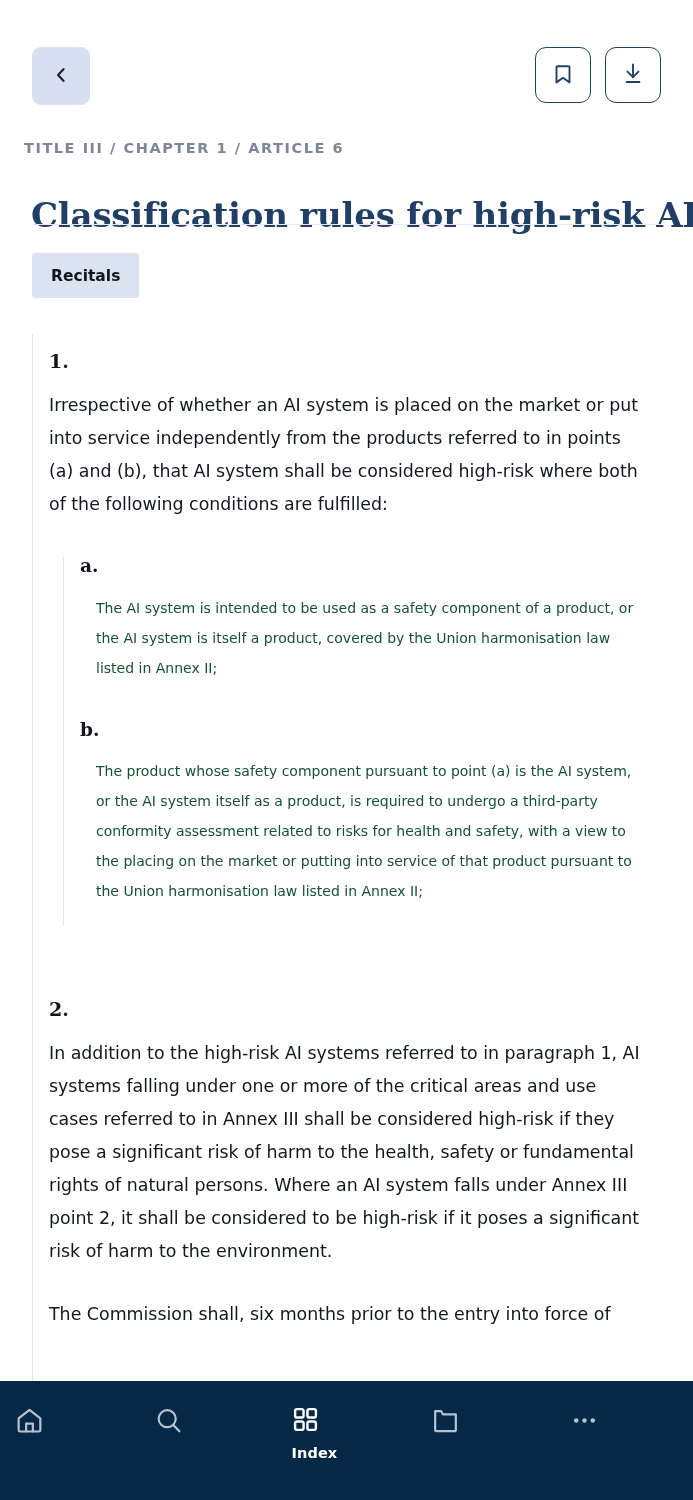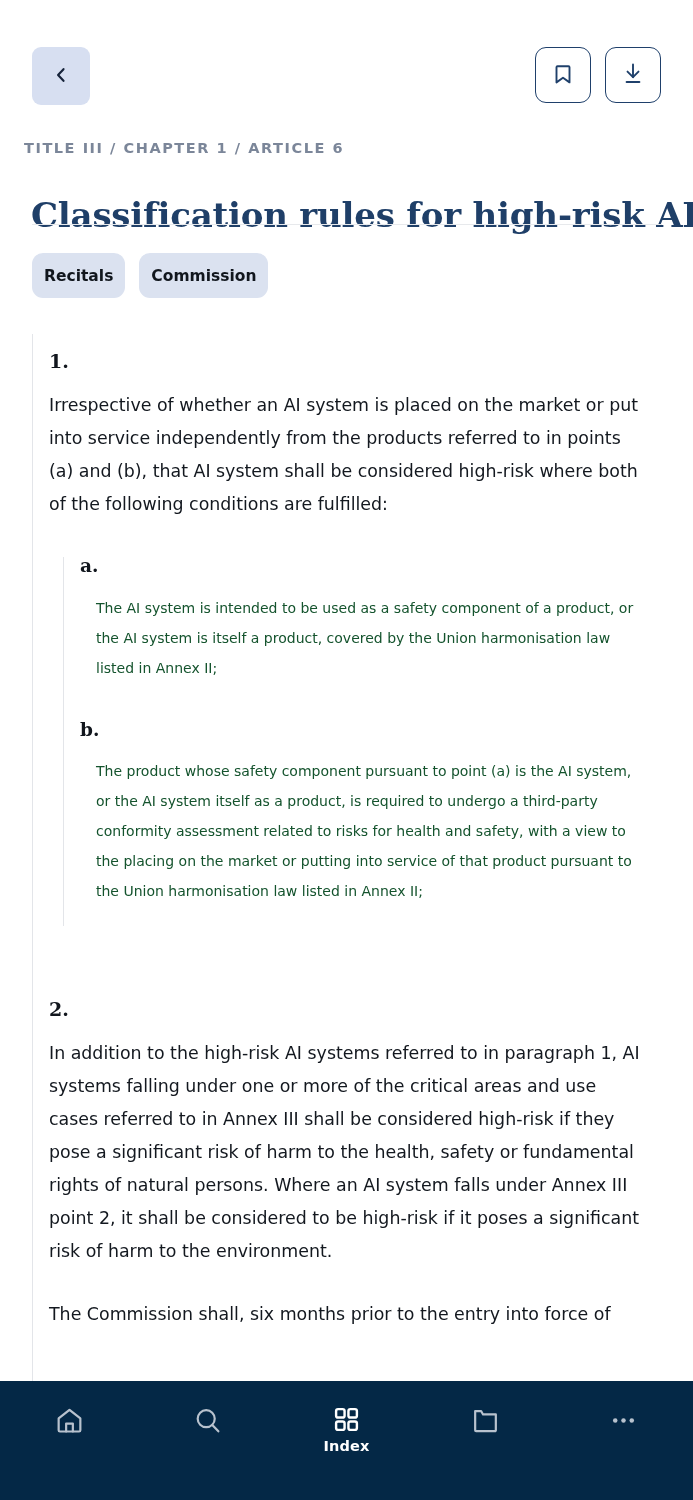--- a/index.html
+++ b/index.html
@@ -92,23 +92,23 @@
   .tabs {
     position: absolute;
     left: 32px;
     top: 253px;
     display: flex;
     gap: 14px;
   }
   .tab {
     background: #dbe2f0;
     border: none;
-    border-radius: 11px;
+    border-radius: 3px;
     height: 45px;
-    padding: 0 12px;
+    padding: 0 19px;
     font-family: "DejaVu Sans", "Liberation Sans", sans-serif;
     font-size: 15.5px;
     font-weight: 600;
     color: #11161d;
     cursor: pointer;
     display: flex;
     align-items: center;
   }
 
   
@@ -182,23 +182,23 @@
     background: #042846;
     display: flex;
     align-items: flex-start;
     justify-content: space-around;
     padding-top: 24px;
     box-sizing: border-box;
   }
   .nav-item {
     display: flex;
     flex-direction: column;
-    align-items: center;
     width: 110px;
     cursor: pointer;
+    gap: 7px;
   }
   .nav-label {
     font-size: 14.5px;
     font-weight: 700;
     color: #ffffff;
     letter-spacing: 0.1px;
   }
 </style>
 </head>
 <body>
@@ -231,21 +231,20 @@
     </button>
   </div>
 </div>
 
 <div class="breadcrumb">TITLE III / CHAPTER 1 / ARTICLE 6</div>
 <h1 class="page-title">Classification rules for high-risk AI systems</h1>
 <div class="divider"></div>
 
 <div class="tabs">
   <button class="tab">Recitals</button>
-  <button class="tab">Commission</button>
 </div>
 
 <div class="article">
 
   <div class="para-block">
     <div class="para-num">1.</div>
     <p class="para-text">Irrespective of whether an AI system is placed on the market or put into service independently from the products referred to in points (a) and (b), that AI system shall be considered high-risk where both of the following conditions are fulfilled:</p>
 
     <div class="subpoints">
       <div class="subpoint">

